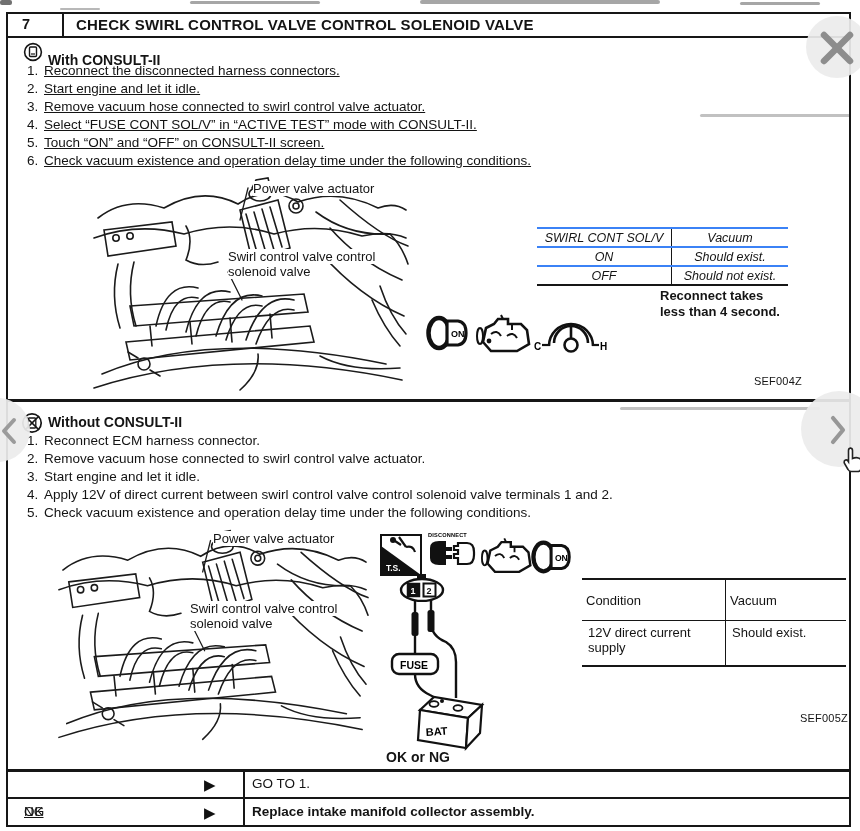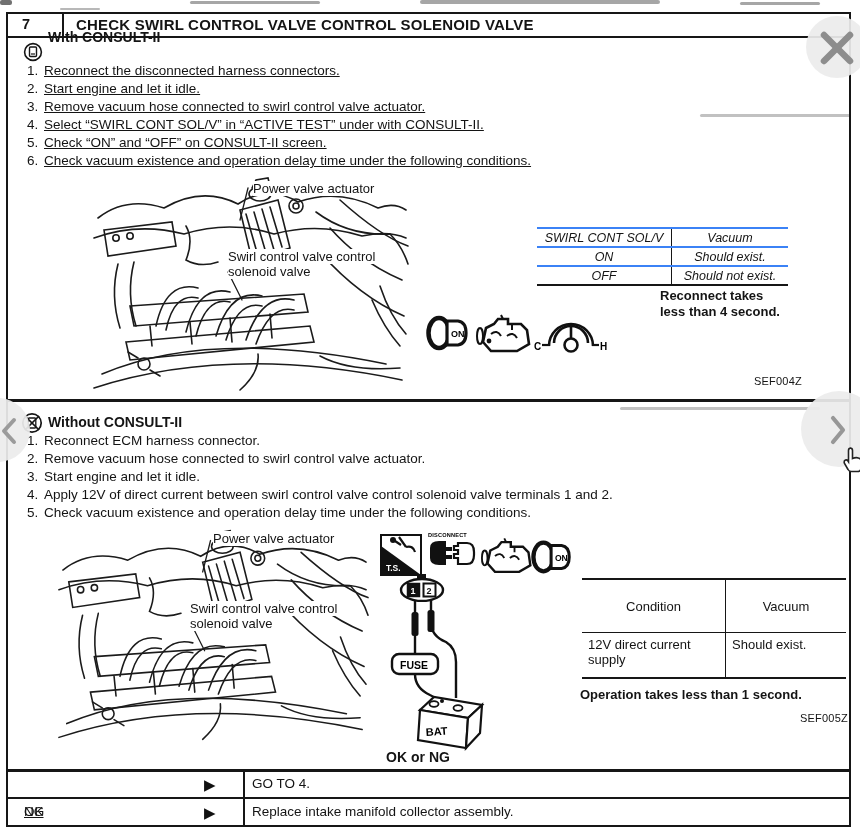--- a/index.html
+++ b/index.html
@@ -15,22 +15,22 @@
   .sec-head{position:absolute;font-weight:bold;font-size:14px;}
   .steps{position:absolute;margin:0;padding:0 0 0 22px;font-size:13.5px;line-height:18px;}
   .steps li{padding-left:2px;}
   .dlabel{position:absolute;font-size:13px;white-space:nowrap;}
   .t1{position:absolute;left:537px;top:227px;width:251px;border-collapse:collapse;
       font-size:12.5px;}
   .t1 th,.t1 td{border-top:2px solid #3b82f6;text-align:center;padding:1px 4px;height:15px;font-weight:normal;font-style:italic;}
   .t1 tr:last-child td{border-bottom:2.5px solid #161616;}
   .t1 .c2{border-left:1.5px solid #161616;width:108px;}
   .t2{position:absolute;left:582px;top:578px;width:264px;border-collapse:collapse;font-size:13px;}
-  .t2 th{border-top:2px solid #161616;border-bottom:1.5px solid #161616;text-align:center;
-         padding:18px 4px;font-weight:normal;height:16px;}
+  .t2 th{border-top:2px solid #161616;border-bottom:1.5px solid #161616;text-align:left;
+         padding:12px 4px;font-weight:normal;height:16px;}
   .t2 td{border-bottom:1.5px solid #161616;text-align:left;vertical-align:top;
          padding:4px 6px 10px 6px;}
   .t2 tr:last-child td{border-bottom:2.5px solid #161616;}
   .t2 .c2{border-left:1.5px solid #161616;width:108px;}
   .bnote{position:absolute;font-weight:bold;font-size:13px;line-height:16px;}
   .figcode{position:absolute;font-size:11px;letter-spacing:.2px;}
   .okng{position:absolute;left:0;width:836px;text-align:center;font-weight:bold;font-size:14px;}
   .res-label{position:absolute;font-size:13.5px;}
   .arrow{position:absolute;font-size:15px;line-height:15px;color:#111;}
   .ov-circle{position:absolute;background:#ececec;border-radius:50%;opacity:.93;}
@@ -58,28 +58,28 @@
   <div class="vline" style="left:243px;top:769px;height:57px;"></div>
 
   <div class="hdr-num">7</div>
   <div class="hdr-title">CHECK SWIRL CONTROL VALVE CONTROL SOLENOID VALVE</div>
 
   <svg class="icon-svg" style="left:23px;top:42px;" width="20" height="20" viewBox="0 0 20 20">
     <circle cx="10" cy="10" r="8.4" fill="none" stroke="#161616" stroke-width="1.6"></circle>
     <rect x="6.5" y="5" width="7" height="9.5" rx="1" fill="none" stroke="#161616" stroke-width="1.4"></rect>
     <line x1="8" y1="12" x2="12" y2="12" stroke="#161616" stroke-width="1.2"></line>
   </svg>
-  <div class="sec-head" style="left:48px;top:29px;">With CONSULT-II</div>
+  <div class="sec-head" style="left:48px;top:52px;">With CONSULT-II</div>
 
   <ol class="steps" style="left:20px;top:62px;width:790px;text-decoration:underline;">
     <li>Reconnect the disconnected harness connectors.</li>
     <li>Start engine and let it idle.</li>
     <li>Remove vacuum hose connected to swirl control valve actuator.</li>
-    <li>Select “SWIRL CONT SOL/V” in “ACTIVE TEST” under with CONSULT-II.</li>
-    <li>Check “ON” and “OFF” on CONSULT-II screen.</li>
+    <li>Select “FUSE CONT SOL/V” in “ACTIVE TEST” mode with CONSULT-II.</li>
+    <li>Touch “ON” and “OFF” on CONSULT-II screen.</li>
     <li>Check vacuum existence and operation delay time under the following conditions.</li>
   </ol>
 
   <svg class="icon-svg" style="left:90px;top:176px;" width="320" height="216" viewBox="0 0 320 216">
     <g id="engineArt" stroke="#1b1b1b" fill="none" stroke-width="1.6" stroke-linecap="round">
       <path d="M8 42 Q36 20 74 32 Q112 10 148 28 Q178 8 208 26 Q248 12 288 32 Q304 26 316 34"></path>
       <path d="M4 62 Q48 46 94 58 Q140 44 184 58 Q228 46 272 60 Q298 54 316 62"></path>
       <path d="M14 54 L82 46 L86 70 L18 80 Z"></path>
       <circle cx="26" cy="62" r="3.2"></circle>
         <circle cx="40" cy="60" r="3.2"></circle>
@@ -239,31 +239,30 @@
       <th>Condition</th>
       <th class="c2">Vacuum</th>
     </tr>
     <tr>
       <td>12V direct current supply</td>
       <td class="c2">Should exist.</td>
     </tr>
   </tbody>
     </table>
 
-  <div class="bnote" style="left:580px;top:687px;">Operation takes less than 1 second.</div>
   <div class="figcode" style="left:800px;top:712px;">SEF005Z</div>
 
   <div class="okng" style="top:749px;">OK or NG</div>
 
   <div class="res-label" style="left:24px;top:804px;text-decoration:underline;">OK</div>
   <div class="arrow" style="left:204px;top:777px;">▶</div>
-  <div class="res-label" style="left:252px;top:776px;">GO TO 4.</div>
+  <div class="res-label" style="left:252px;top:776px;">GO TO 1.</div>
   <div class="res-label" style="left:24px;top:804px;">NG</div>
   <div class="arrow" style="left:204px;top:805px;">▶</div>
-  <div class="res-label" style="left:252px;top:804px;">Replace intake manifold collector assembly.</div>
+  <div class="res-label" style="left:252px;top:804px;font-weight:bold;">Replace intake manifold collector assembly.</div>
 
   <div class="ov-circle" style="left:806px;top:16px;width:62px;height:62px;"></div>
   <svg class="icon-svg" style="left:820px;top:31px;" width="34" height="34" viewBox="0 0 34 34">
     <line x1="4" y1="4" x2="30" y2="30" stroke="#8d8d8d" stroke-width="6.5" stroke-linecap="round"></line>
     <line x1="30" y1="4" x2="4" y2="30" stroke="#8d8d8d" stroke-width="6.5" stroke-linecap="round"></line>
   </svg>
 
   <div class="ov-circle" style="left:-34px;top:398px;width:64px;height:64px;"></div>
   <svg class="icon-svg" style="left:1px;top:417px;" width="16" height="28" viewBox="0 0 16 28">
     <polyline points="13,3 3,14 13,25" fill="none" stroke="#9b9b9b" stroke-width="4" stroke-linecap="round" stroke-linejoin="round"></polyline>

